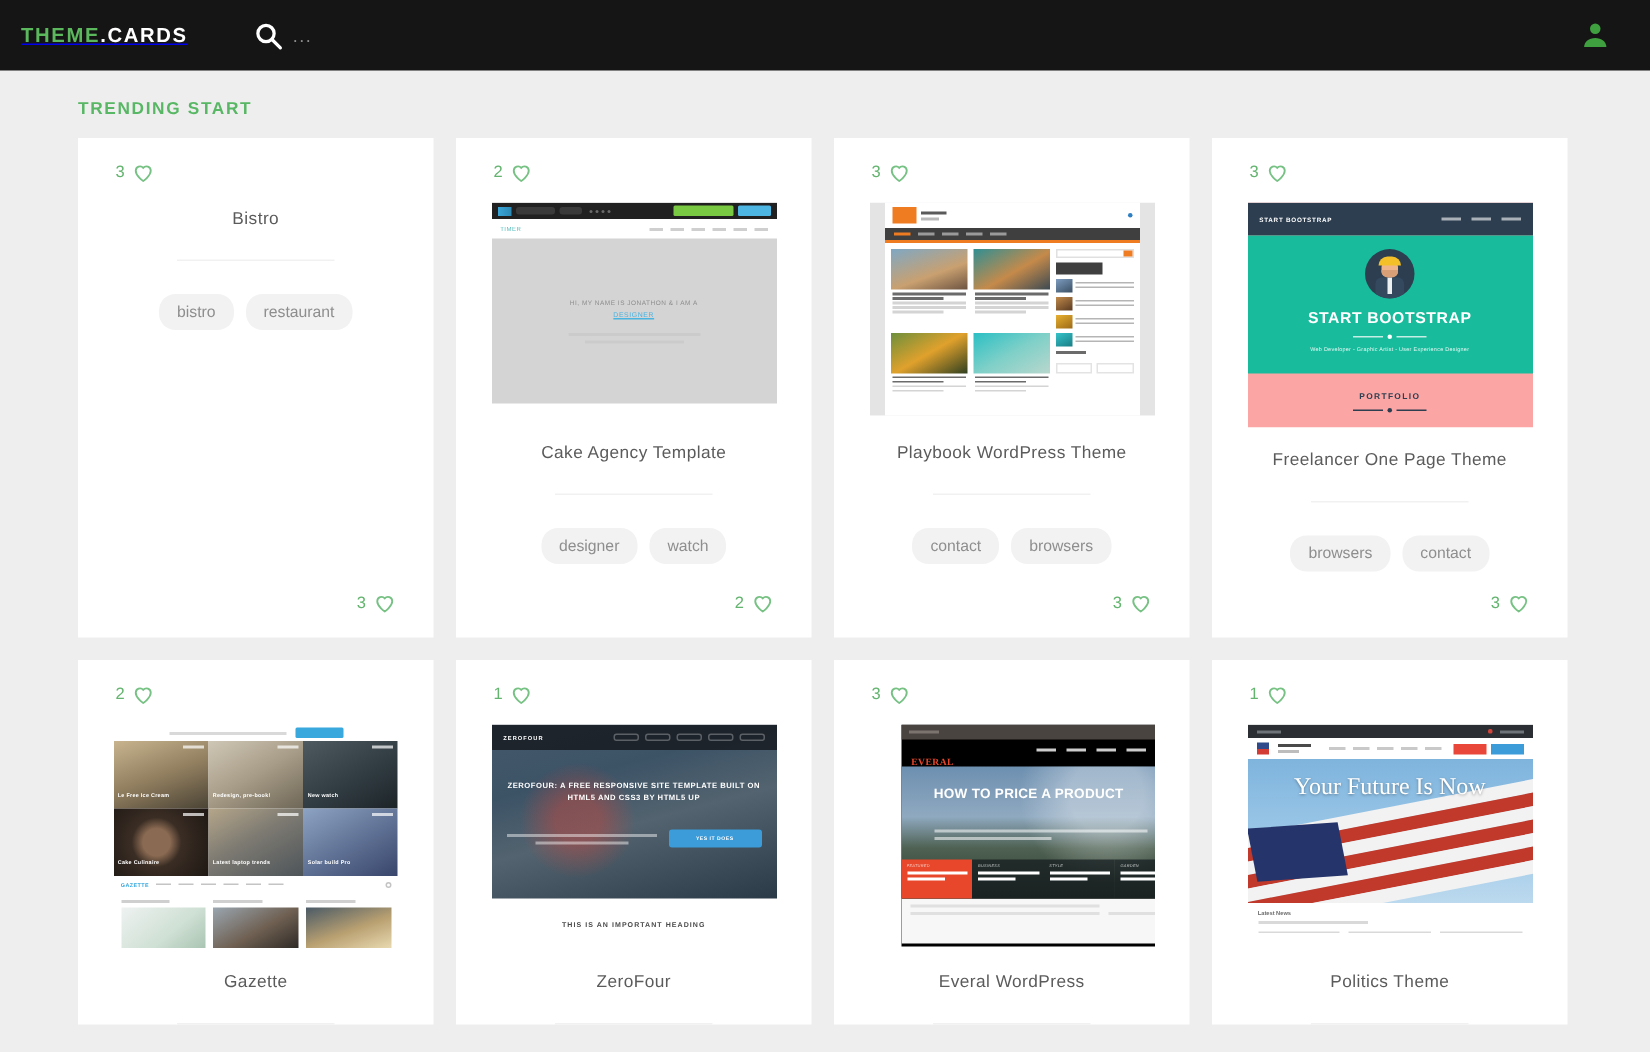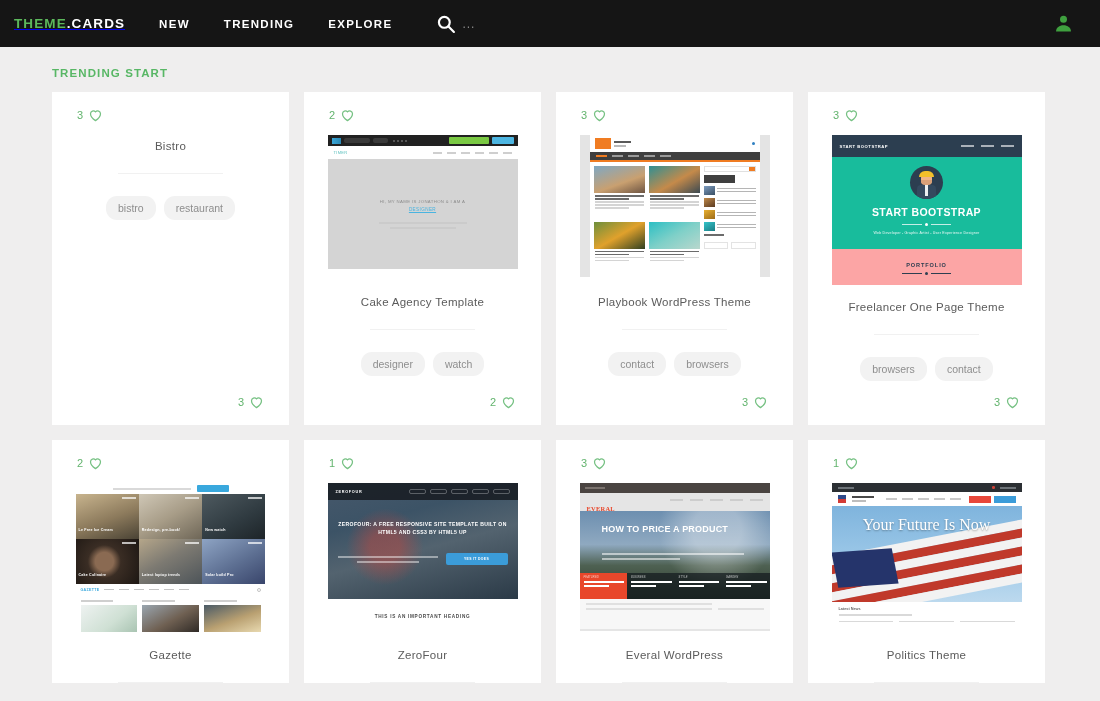--- a/index.html
+++ b/index.html
@@ -283,21 +283,21 @@
   .m-zero .zh { position:absolute; top:38px; left:0; right:0; text-align:center; color:#fff; font-size:5.1px; font-weight:bold; letter-spacing:.35px; line-height:1.55; padding:0 10px; }
   .m-zero .zrow { position:absolute; top:70px; left:10px; right:10px; display:flex; align-items:center; gap:8px; }
   .m-zero .zrow .zt { flex:1; }
   .m-zero .zrow .zt i { display:block; height:2px; background:rgba(255,255,255,.45); margin-bottom:3px; }
   .m-zero .zrow .zt i.s { width:62%; margin:0 auto; }
   .m-zero .zbtn { width:62px; height:12px; background:#3b9cd9; border-radius:2px; color:#fff; font-size:3.4px; display:flex; align-items:center; justify-content:center; gap:2px; letter-spacing:.35px; font-weight:bold; }
   .m-zero .zfoot { height:34px; display:flex; align-items:center; justify-content:center; }
   .m-zero .zfh { color:#4a4a4a; font-size:4.7px; font-weight:bold; letter-spacing:.7px; }
 
   
-  .m-ever { height:148px; background:#e5e5e5; }
+  .m-ever { height:148px; background:#000000;margin-left:21px; }
   .m-ever .ebar { height:10px; background:#4a4441; display:flex; align-items:center; padding:0 5px; }
   .m-ever .ebar i { display:block; width:20px; height:2px; background:#7b736e; }
   .m-ever .enav { height:14px; display:flex; align-items:center; justify-content:flex-end; gap:7px; padding:0 7px; }
   .m-ever .enav i { display:block; width:13px; height:2px; background:#cdcdcd; }
   .m-ever .elogo { position:absolute; left:7px; top:22px; color:#e8472b; font-size:6.4px; font-weight:bold; letter-spacing:.3px; font-family:"Liberation Serif", serif; }
   .m-ever .ehero { height:88px; position:relative; margin-top:4px;
     background:
       radial-gradient(circle at 72% 22%, rgba(255,255,255,.35) 0 16%, rgba(0,0,0,0) 38%),
       linear-gradient(180deg,#6d8fb0 0%,#8fa9c0 38%,#4e6152 62%,#2c3a2c 100%);
   }
@@ -351,25 +351,20 @@
   .m-pol .pfoot .frow i { display:block; height:1.8px; background:#d9d9d9; flex:1; }
 </style>
 </head>
 <body>
 
 <div class="navbar">
   <a class="logo" href="#">
     <span class="lg-a">THEME</span><span class="lg-b">.CARDS</span>
   </a>
 
-  <div class="nav-links">
-    <a class="nav-link" href="#">NEW</a>
-    <a class="nav-link" href="#">TRENDING</a>
-    <a class="nav-link" href="#">EXPLORE</a>
-  </div>
 
   <div class="search-wrap">
     <span>
       <svg class="search-icon" viewBox="0 0 24 24" fill="none" stroke="#ffffff" stroke-width="2.6">
         <circle cx="10" cy="10" r="6.5"></circle>
         <line x1="15" y1="15" x2="21.5" y2="21.5" stroke-linecap="round"></line>
       </svg>
     </span>
     <input class="search-input" type="text" placeholder="..." style="">
   </div>

